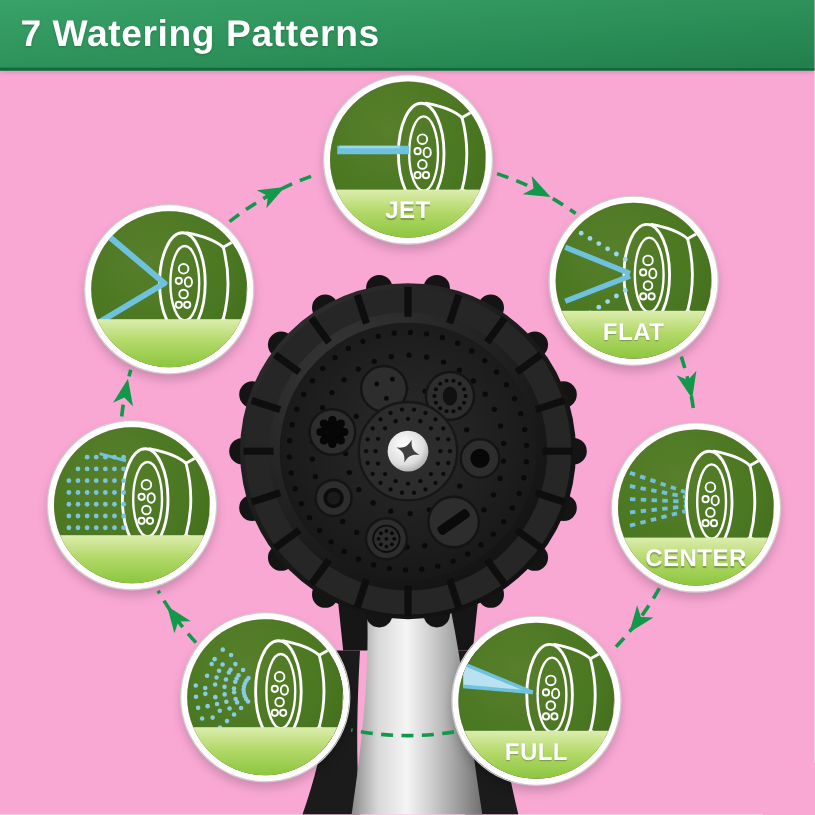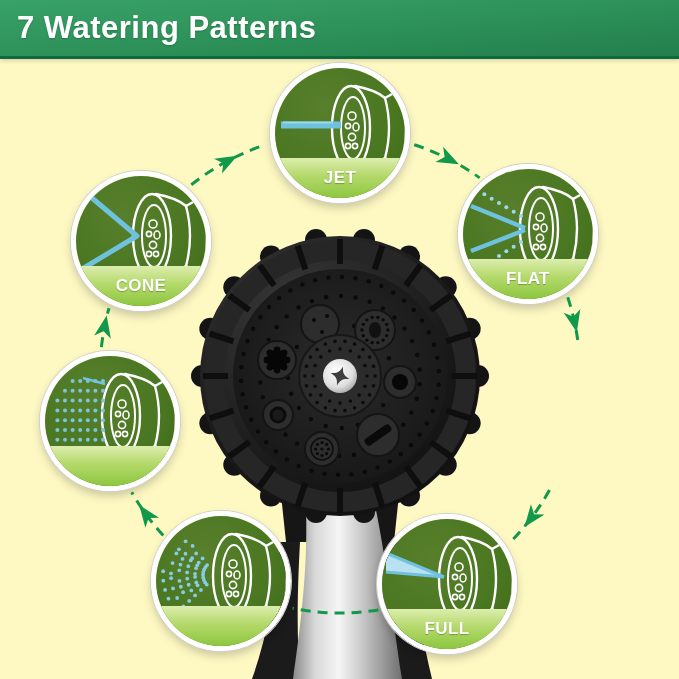--- a/index.html
+++ b/index.html
@@ -1,17 +1,17 @@
 <!DOCTYPE html>
 <html><head>
 <meta charset="utf-8">
 <style>
   html,body{margin:0;padding:0;background:#ffffff;}
   .stage{
-    position:relative;width:679px;height:679px;background:#fef9c3;overflow:hidden;
+    position:relative;width:679px;height:679px;background:#f9a8d4;overflow:hidden;
     font-family:"Liberation Sans",sans-serif;
   }
   
   .banner{
     position:absolute;left:0;top:0;right:0;height:59px;
     background:linear-gradient(175deg,#38a267 0%,#2c9058 55%,#237f4c 100%);
     border-bottom:3px solid #0f6b3d;
     box-shadow:0 2px 4px rgba(0,0,0,.15);
     display:flex;align-items:center;padding-left:17px;box-sizing:border-box;
   }
@@ -28,21 +28,21 @@
     position:absolute;inset:0;border-radius:50%;overflow:hidden;
     background:radial-gradient(circle at 38% 30%,#587f2b 0%,#4a7721 55%,#3f691b 100%);
   }
   .badge .band{
     position:absolute;left:0;right:0;bottom:0;height:31%;
     background:linear-gradient(180deg,#dcedae 0%,#b4d96a 45%,#8cc63f 100%);
   }
   .badge .spray-svg{position:absolute;inset:0;width:100%;height:100%;}
   .badge .label{
     position:absolute;left:0;right:0;bottom:10px;text-align:center;color:#fff;
-    font-weight:bold;font-size:17px;letter-spacing:.4px;
+    font-weight:bold;font-size:20px;letter-spacing:.4px;
     text-shadow:0 1px 1px rgba(0,0,0,.28);
   }
   #photo,#arrows{position:absolute;}
   #arrows{left:0;top:0;pointer-events:none;}
   #defs-svg{position:absolute;width:0;height:0;overflow:hidden;}
 </style>
 </head>
 <body>
 
 <div class="stage">
@@ -382,20 +382,36 @@
             <circle cx="28.666666666666668" cy="91.66666666666666" r="2" fill="#9ad8ec"></circle>
             <circle cx="21.33333333333333" cy="96.33333333333334" r="2" fill="#9ad8ec"></circle>
             <circle cx="14" cy="101" r="2" fill="#9ad8ec"></circle>
           </g>
       </svg>
       <div class="band"></div>
       <div class="label">FLAT</div>
     </div>
   </div>
 
+  <div class="badge" style="left:510px;top:353px">
+    <div class="face">
+      <svg class="spray-svg" viewBox="0 0 130 130">
+        <use href="#noz"></use>
+        <g id="spray-2">
+            <line x1="10" y1="36" x2="56" y2="52" stroke="#6fc2de" stroke-width="3.2" stroke-dasharray="4.5 4.5"></line>
+            <line x1="10" y1="47" x2="56" y2="56" stroke="#6fc2de" stroke-width="3.2" stroke-dasharray="4.5 4.5"></line>
+            <line x1="10" y1="58" x2="56" y2="60" stroke="#6fc2de" stroke-width="3.2" stroke-dasharray="4.5 4.5"></line>
+            <line x1="10" y1="69" x2="56" y2="64" stroke="#6fc2de" stroke-width="3.2" stroke-dasharray="4.5 4.5"></line>
+            <line x1="10" y1="80" x2="56" y2="68" stroke="#6fc2de" stroke-width="3.2" stroke-dasharray="4.5 4.5"></line>
+          </g>
+      </svg>
+      <div class="band"></div>
+      <div class="label">CENTER</div>
+    </div>
+  </div>
 
   <div class="badge" style="left:377px;top:514px">
     <div class="face">
       <svg class="spray-svg" viewBox="0 0 130 130">
         <use href="#noz"></use>
         <g id="spray-3">
             <path d="M62,58 L4,34 L4,53 Z" fill="#b9e2f1"></path>
             <line x1="62" y1="58" x2="4" y2="34" stroke="#6fc2de" stroke-width="3"></line>
             <line x1="62" y1="58" x2="4" y2="53" stroke="#6fc2de" stroke-width="3"></line>
           </g>
@@ -532,21 +548,20 @@
 
   <div class="badge" style="left:71px;top:171px">
     <div class="face">
       <svg class="spray-svg" viewBox="0 0 130 130">
         <use href="#noz"></use>
         <g id="spray-6">
             <path d="M16,22 L61,60 L6,93" fill="none" stroke="#6fc2de" stroke-width="5" stroke-linejoin="round" stroke-linecap="round"></path>
           </g>
       </svg>
       <div class="band"></div>
-      <div class="label">CONE</div>
     </div>
   </div>
 
   <svg id="arrows" width="679" height="679" viewBox="0 0 679 679">
       <path d="M 191.3 184.7 A 240 240 0 0 1 265.8 144.7" fill="none" stroke="#12984a" stroke-width="3" stroke-dasharray="10 7"></path>
       <path d="M12,0 L-10,8.5 L-4,0 L-10,-8.5 Z" fill="#12984a" transform="translate(226.8,161.4) rotate(-28.2)"></path>
       <path d="M 414.2 144.7 A 240 240 0 0 1 479.7 177.9" fill="none" stroke="#12984a" stroke-width="3" stroke-dasharray="10 7"></path>
       <path d="M12,0 L-10,8.5 L-4,0 L-10,-8.5 Z" fill="#12984a" transform="translate(448.2,158.8) rotate(26.8)"></path>
       <path d="M 567.7 297.2 A 240 240 0 0 1 578.3 344.6" fill="none" stroke="#12984a" stroke-width="3" stroke-dasharray="10 7"></path>
       <path d="M12,0 L-10,8.5 L-4,0 L-10,-8.5 Z" fill="#12984a" transform="translate(574.2,320.6) rotate(77.4)"></path>

